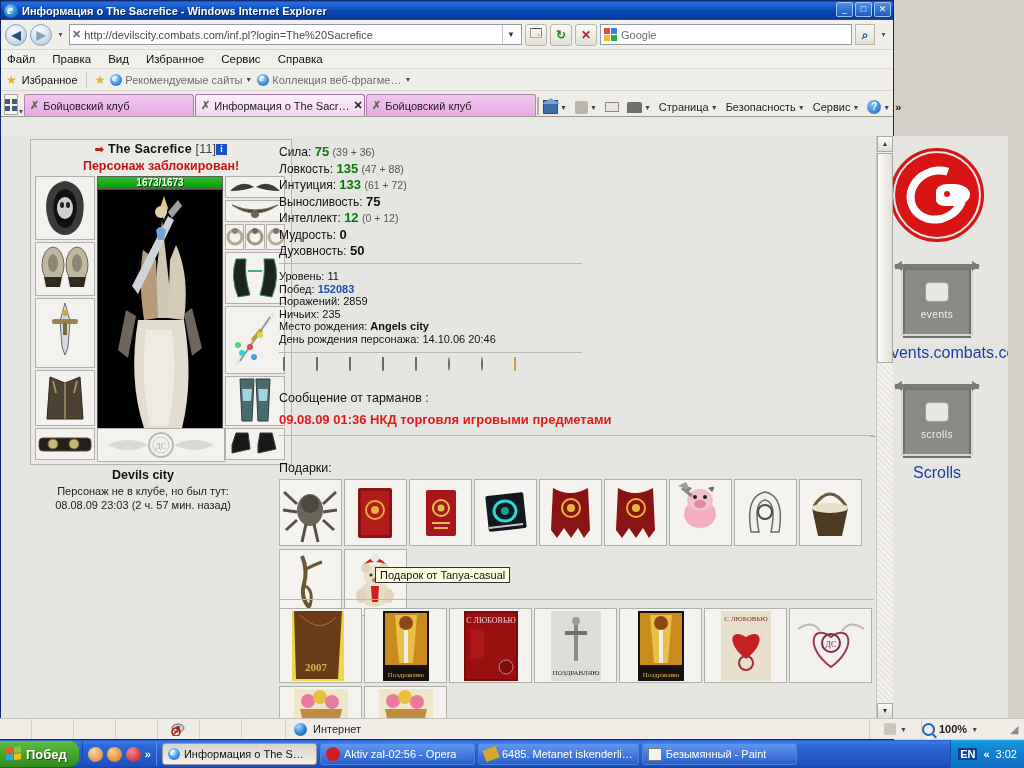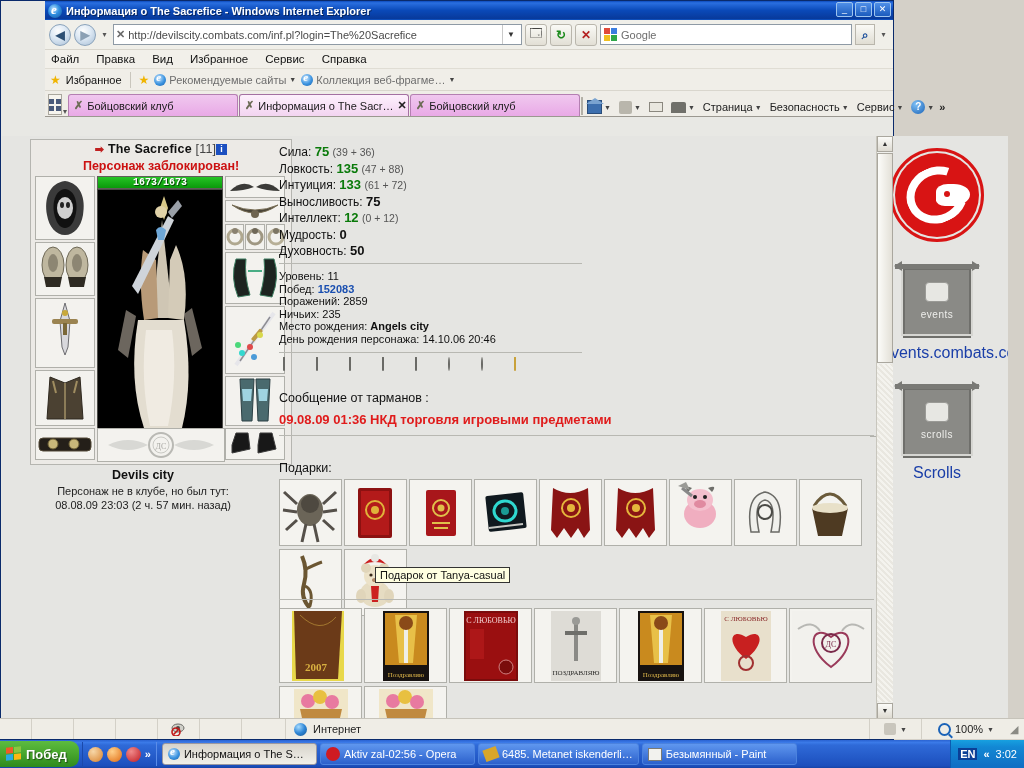--- a/index.html
+++ b/index.html
@@ -11,21 +11,20 @@
     font-size: 11px;
     background: #d4d0c8;
   }
 
   
   #window {
     position: absolute; left: 0; top: 0;
     width: 894px; height: 740px;
     background: #e8e8e4;
     border: 1px solid #0a2a6b;
-    padding-left: 44px;
   }
 
   
   #titlebar {
     height: 19px;
     background: linear-gradient(to bottom,#0d4bbd 0%,#2a6fe0 10%,#0a49b8 50%,#083a9c 92%,#0f57c9 100%);
     display: flex; align-items: center;
     padding-left: 3px;
     color: #fff;
     position: relative;
@@ -199,21 +198,21 @@
   #blocked {
     text-align: center; font-size: 12.5px; font-weight: bold; color: #cc1111;
     padding: 2px 0 4px;
   }
   #equipgrid {
     position: absolute; left: 4px; top: 36px; width: 252px; height: 286px;
     display: flex; gap: 2px;
   }
   .eq-col { display: flex; flex-direction: column; gap: 2px; width: 60px; }
   .eq-cell { border: 1px solid #b0b0aa; background: #f3f2ee; position: relative; overflow: hidden; }
-  .eq-mid { width: 126px; display: flex; flex-direction: column; font-family: Liberation Mono, monospace; }
+  .eq-mid { width: 126px; display: flex; flex-direction: column; }
   #hpbar { height: 13px; background: linear-gradient(to bottom,#25c425,#0a9a0a);
     border: 1px solid #5f5f58; color: #fff; font-size: 10px; font-weight: bold;
     text-align: center; line-height: 12px; text-shadow: 1px 1px 0 #044a04; }
   #avatar { flex: 1; background: #000; border: 1px solid #4a4a46; position: relative; overflow: hidden; }
   #clubline {
     position: absolute; left: 10px; top: 332px; width: 262px; text-align: center;
   }
   #clubname { font-size: 12.5px; font-weight: bold; color: #111; }
   #clubstatus { font-size: 11px; color: #222; line-height: 14px; margin-top: 2px; }
 
@@ -956,21 +955,21 @@
   <span class="st-cell" style="width:42px"></span>
   <span class="st-cell" style="width:44px"></span>
   <span class="st-cell" style="flex:1;display:flex;align-items:center;gap:6px;padding-left:8px;">
     <span class="globe"></span>
     <span>Интернет</span>
   </span>
   <span class="st-cell" style="width:52px;display:flex;align-items:center;gap:4px;justify-content:center;">
     <span class="lockicon"></span>
     <span class="caret">▼</span>
   </span>
-  <span style="width:88px;display:flex;align-items:center;gap:4px;justify-content:center;">
+  <span style="width:88px;display:flex;align-items:center;gap:4px;font-weight:bold;">
     <span class="zoomicon"></span>
     <span>100%</span>
     <span class="caret">▼</span>
   </span>
   <span style="width:14px;color:#8a8a84;">◢</span>
 </div>
 
 <div id="taskbar">
   <div id="startbtn">
     <span class="winflag">

